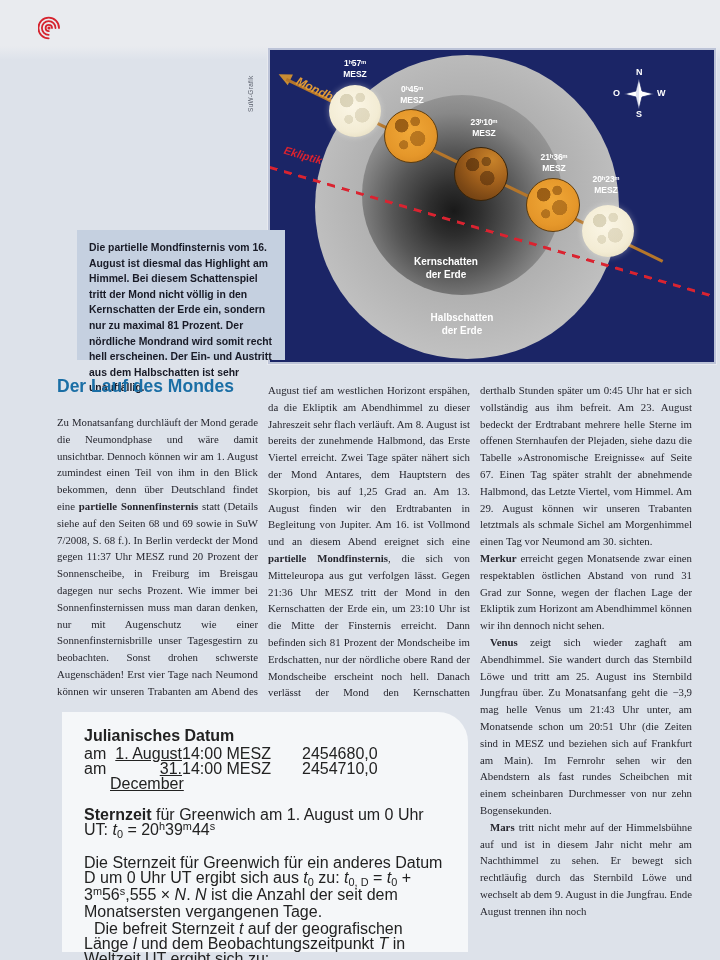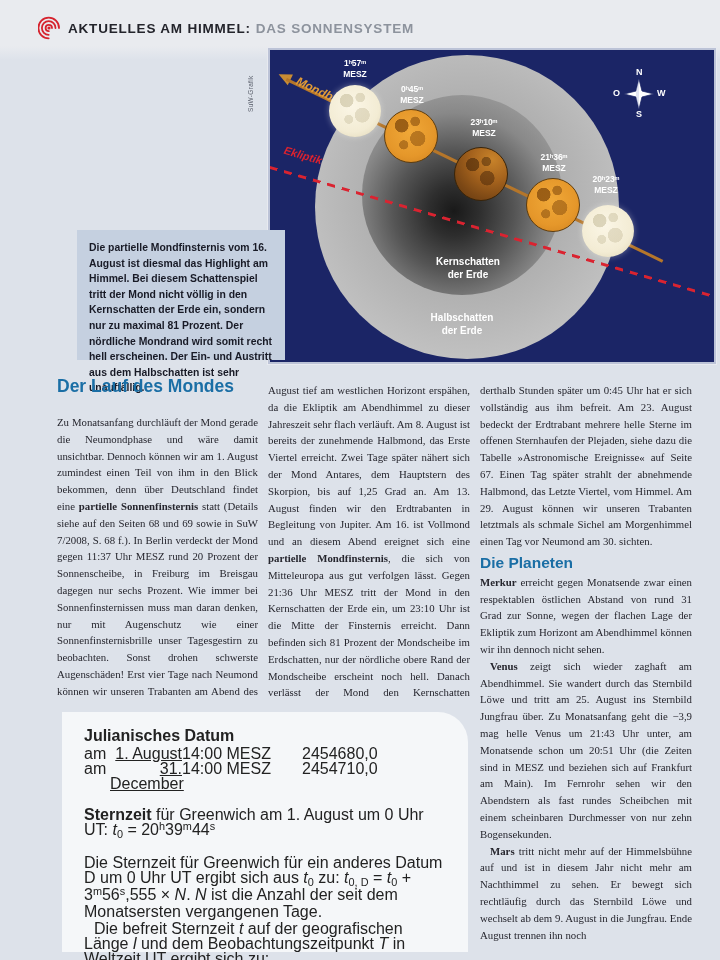--- a/index.html
+++ b/index.html
@@ -15,21 +15,21 @@
   
   .diagram{position:absolute;left:268px;top:48px;width:444px;height:312px;background:#1b2566;
            border:2px solid #bcc3d7;box-shadow:0 0 0 1px #e8eaf0;overflow:hidden;}
   .credit{position:absolute;left:247px;top:52px;width:12px;height:60px;color:#5a5f6b;font-size:6.5px;
           writing-mode:vertical-rl;transform:rotate(180deg);letter-spacing:.3px;}
   .penumbra{position:absolute;left:45px;top:5px;width:304px;height:304px;border-radius:50%;z-index:1;
             background:radial-gradient(circle at 50% 46%,#9d9d9d 0%,#aeaeae 40%,#bdbdbd 66%,#c9c9c9 88%,#cfcfcf 100%);}
   .umbra{position:absolute;left:47px;top:40px;width:200px;height:200px;border-radius:50%;
          background:radial-gradient(circle at 46% 58%,#191919 0%,#2e2e2e 16%,#555 38%,rgba(130,130,130,.85) 62%,rgba(160,160,160,0) 100%);}
   .shadow-label{position:absolute;width:140px;text-align:center;color:#fff;font-weight:700;font-size:10px;line-height:12.5px;z-index:5;}
-  .lbl-kern{left:128px;top:206px;}
+  .lbl-kern{left:106px;top:206px;}
   .lbl-halb{left:122px;top:262px;}
 
   .ekliptik-line{position:absolute;left:0;top:116px;width:470px;height:2.5px;z-index:2;
                  background:repeating-linear-gradient(90deg,#da2330 0 8px,transparent 8px 15px);
                  transform:rotate(16.2deg);transform-origin:0 0;}
   .ekliptik-label{position:absolute;left:16px;top:94px;color:#da2330;font-weight:700;font-style:italic;font-size:11px;
                   transform:rotate(16.2deg);transform-origin:0 0;z-index:3;}
   .mondbahn-line{position:absolute;left:17px;top:28px;width:418px;height:3px;background:#b5762a;z-index:3;
                  transform:rotate(25.8deg);transform-origin:0 0;}
   .mondbahn-arrowhead{position:absolute;left:8px;top:21px;width:0;height:0;z-index:3;
@@ -120,23 +120,20 @@
     <span>
       <svg width="22" height="24" viewBox="0 0 22 24">
         <g fill="none" stroke="#d6232e" stroke-width="1.8" stroke-linecap="round">
           <path d="M14 12 a3.2 3.2 0 1 0 -3.2 3.2"></path>
           <path d="M17.5 12 a6.8 6.8 0 1 0 -6.8 6.8"></path>
           <path d="M21 12 a10.3 10.3 0 1 0 -10.3 10.3"></path>
         </g>
         <circle cx="11" cy="12" r="1.6" fill="#d6232e"></circle>
       </svg>
     </span>
-    <span class="hdr-text">
-      <span>AKTUELLES AM HIMMEL:</span><span class="grey">DAS SONNENSYSTEM</span>
-    </span>
   </div>
 
   <div class="credit">SuW-Grafik</div>
 
   <div class="diagram">
     <div class="penumbra">
       <div class="umbra"></div>
     </div>
 
     <div class="ekliptik-line"></div>
@@ -203,21 +200,20 @@
   <div class="col col1">
     <p><span>Zu Monatsanfang durchläuft der Mond gerade die Neumondphase und wäre damit unsichtbar. Dennoch können wir am 1. August zumindest einen Teil von ihm in den Blick bekommen, denn über Deutschland findet eine </span><span class="b">partielle Sonnenfinsternis</span><span> statt (Details siehe auf den Seiten 68 und 69 sowie in SuW 7/2008, S. 68 f.). In Berlin verdeckt der Mond gegen 11:37 Uhr MESZ rund 20 Prozent der Sonnenscheibe, in Freiburg im Breisgau dagegen nur sechs Prozent. Wie immer bei Sonnenfinsternissen muss man daran denken, nur mit Augenschutz wie einer Sonnenfinsternisbrille unser Tagesgestirn zu beobachten. Sonst drohen schwerste Augenschäden! Erst vier Tage nach Neumond können wir unseren Trabanten am Abend des 5.</span></p>
   </div>
 
   <div class="col col2">
     <p><span>August tief am westlichen Horizont erspähen, da die Ekliptik am Abendhimmel zu dieser Jahreszeit sehr flach verläuft. Am 8. August ist bereits der zunehmende Halbmond, das Erste Viertel erreicht. Zwei Tage später nähert sich der Mond Antares, dem Hauptstern des Skorpion, bis auf 1,25 Grad an. Am 13. August finden wir den Erdtrabanten in Begleitung von Jupiter. Am 16. ist Vollmond und an diesem Abend ereignet sich eine </span><span class="b">partielle Mondfinsternis</span><span>, die sich von Mitteleuropa aus gut verfolgen lässt. Gegen 21:36 Uhr MESZ tritt der Mond in den Kernschatten der Erde ein, um 23:10 Uhr ist die Mitte der Finsternis erreicht. Dann befinden sich 81 Prozent der Mondscheibe im Erdschatten, nur der nördliche obere Rand der Mondscheibe erscheint noch hell. Danach verlässt der Mond den Kernschatten allmählich wieder, rund an-</span></p>
   </div>
 
   <div class="col col3">
     <p>derthalb Stunden später um 0:45 Uhr hat er sich vollständig aus ihm befreit. Am 23. August bedeckt der Erdtrabant mehrere helle Sterne im offenen Sternhaufen der Plejaden, siehe dazu die Tabelle »Astronomische Ereignisse« auf Seite 67. Einen Tag später strahlt der abnehmende Halbmond, das Letzte Viertel, vom Himmel. Am 29. August können wir unseren Trabanten letztmals als schmale Sichel am Morgenhimmel einen Tag vor Neumond am 30. sichten.</p>
-    <h3 class="h-blue heading-planets">Die Planeten</h3>
     <p><span class="b">Merkur</span><span> erreicht gegen Monatsende zwar einen respektablen östlichen Abstand von rund 31 Grad zur Sonne, wegen der flachen Lage der Ekliptik zum Horizont am Abendhimmel können wir ihn dennoch nicht sehen.</span></p>
     <p class="ind"><span class="b">Venus</span><span> zeigt sich wieder zaghaft am Abendhimmel. Sie wandert durch das Sternbild Löwe und tritt am 25. August ins Sternbild Jungfrau über. Zu Monatsanfang geht die −3,9 mag helle Venus um 21:43 Uhr unter, am Monatsende schon um 20:51 Uhr (die Zeiten sind in MESZ und beziehen sich auf Frankfurt am Main). Im Fernrohr sehen wir den Abendstern als fast rundes Scheibchen mit einem scheinbaren Durchmesser von nur zehn Bogensekunden.</span></p>
     <p class="ind"><span class="b">Mars</span><span> tritt nicht mehr auf der Himmelsbühne auf und ist in diesem Jahr nicht mehr am Nachthimmel zu sehen. Er bewegt sich rechtläufig durch das Sternbild Löwe und wechselt ab dem 9. August in die Jungfrau. Ende August trennen ihn noch</span></p>
   </div>
 
   <div class="infobox">
     <div class="bold">Julianisches Datum</div>
     <div class="jd-table">
       <div class="jd-row">
         <span class="ca">am</span>

